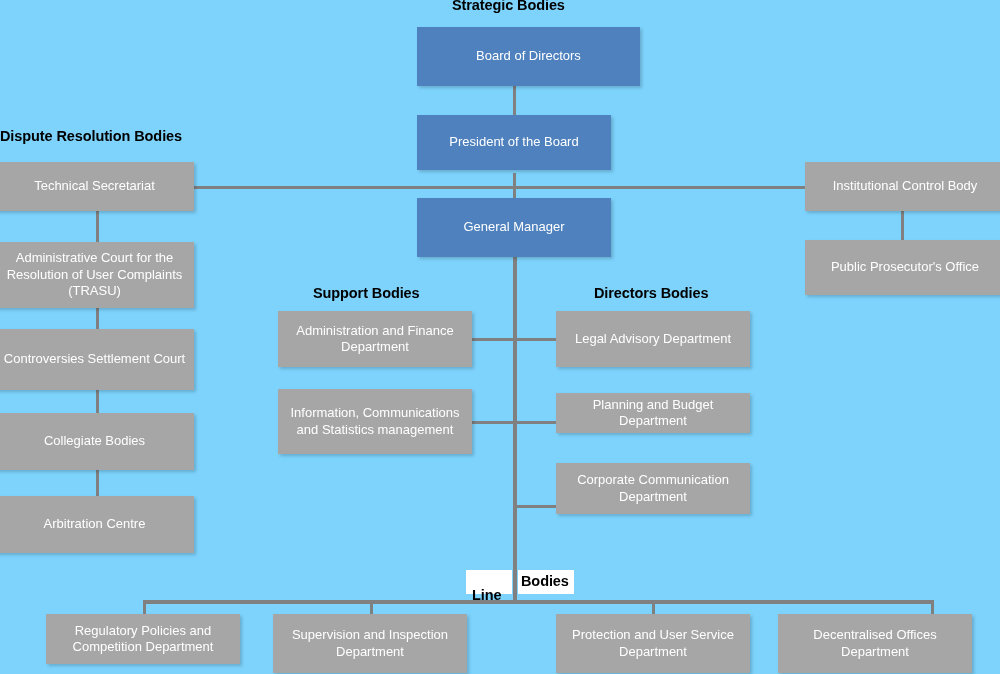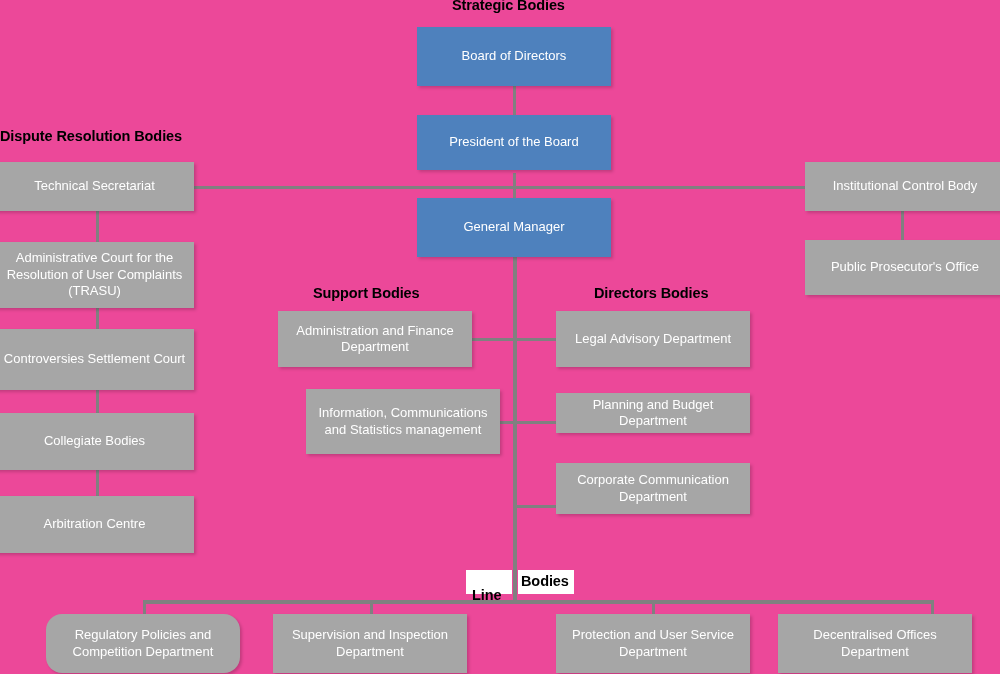--- a/index.html
+++ b/index.html
@@ -10,21 +10,21 @@
   }
   body {
     font-family: "Liberation Sans", "DejaVu Sans", sans-serif;
     width: 1000px; height: 674px;
     overflow: hidden;
   }
   #chart {
     position: relative;
     width: 1000px;
     height: 674px;
-    background: #ec4899;
+    background: #7dd3fc;
   }
 
   
   .section-title {
     position: absolute;
     font-size: 14.5px;
     font-weight: bold;
     color: #000000;
     white-space: nowrap;
     letter-spacing: -0.1px;
@@ -108,21 +108,21 @@
 
   <div class="section-title" style="left:0px; top:128px;">Dispute Resolution Bodies</div>
 
   <div class="section-title" style="left:313px; top:285px;">Support Bodies</div>
 
   <div class="section-title" style="left:594px; top:285px;">Directors Bodies</div>
 
   <div class="section-title" style="left:472px; top:587px;">Line</div>
   <div class="section-title" style="left:521px; top:573px;">Bodies</div>
 
-  <div class="node blue" style="left:417px; top:27px; width:194px; height:59px;">
+  <div class="node blue" style="left:417px; top:27px; width:223px; height:59px;">
     <span class="label">Board of Directors</span>
   </div>
 
   <div class="node blue" style="left:417px; top:115px; width:194px; height:55px;">
     <span class="label">President of the Board</span>
   </div>
 
   <div class="node blue" style="left:417px; top:198px; width:194px; height:59px;">
     <span class="label">General Manager</span>
   </div>
@@ -152,37 +152,37 @@
   </div>
 
   <div class="node gray" style="left:805px; top:240px; width:200px; height:55px;">
     <span class="label">Public Prosecutor's Office</span>
   </div>
 
   <div class="node gray" style="left:278px; top:311px; width:194px; height:56px;">
     <span class="label">Administration and Finance Department</span>
   </div>
 
-  <div class="node gray" style="left:278px; top:389px; width:194px; height:65px;margin-left:28px;">
+  <div class="node gray" style="left:278px; top:389px; width:194px; height:65px;">
     <span class="label">Information, Communications and Statistics management</span>
   </div>
 
   <div class="node gray" style="left:556px; top:311px; width:194px; height:56px;">
     <span class="label">Legal Advisory Department</span>
   </div>
 
   <div class="node gray" style="left:556px; top:393px; width:194px; height:40px;">
     <span class="label">Planning and Budget Department</span>
   </div>
 
   <div class="node gray" style="left:556px; top:463px; width:194px; height:51px;">
     <span class="label">Corporate Communication Department</span>
   </div>
 
-  <div class="node gray" style="left:46px; top:614px; width:194px; height:59px;border-radius:16px;">
+  <div class="node gray" style="left:46px; top:614px; width:194px; height:50px;">
     <span class="label">Regulatory Policies and Competition Department</span>
   </div>
 
   <div class="node gray" style="left:273px; top:614px; width:194px; height:59px;">
     <span class="label">Supervision and Inspection Department</span>
   </div>
 
   <div class="node gray" style="left:556px; top:614px; width:194px; height:59px;align-items:center;">
     <span class="label">Protection and User Service Department</span>
   </div>

